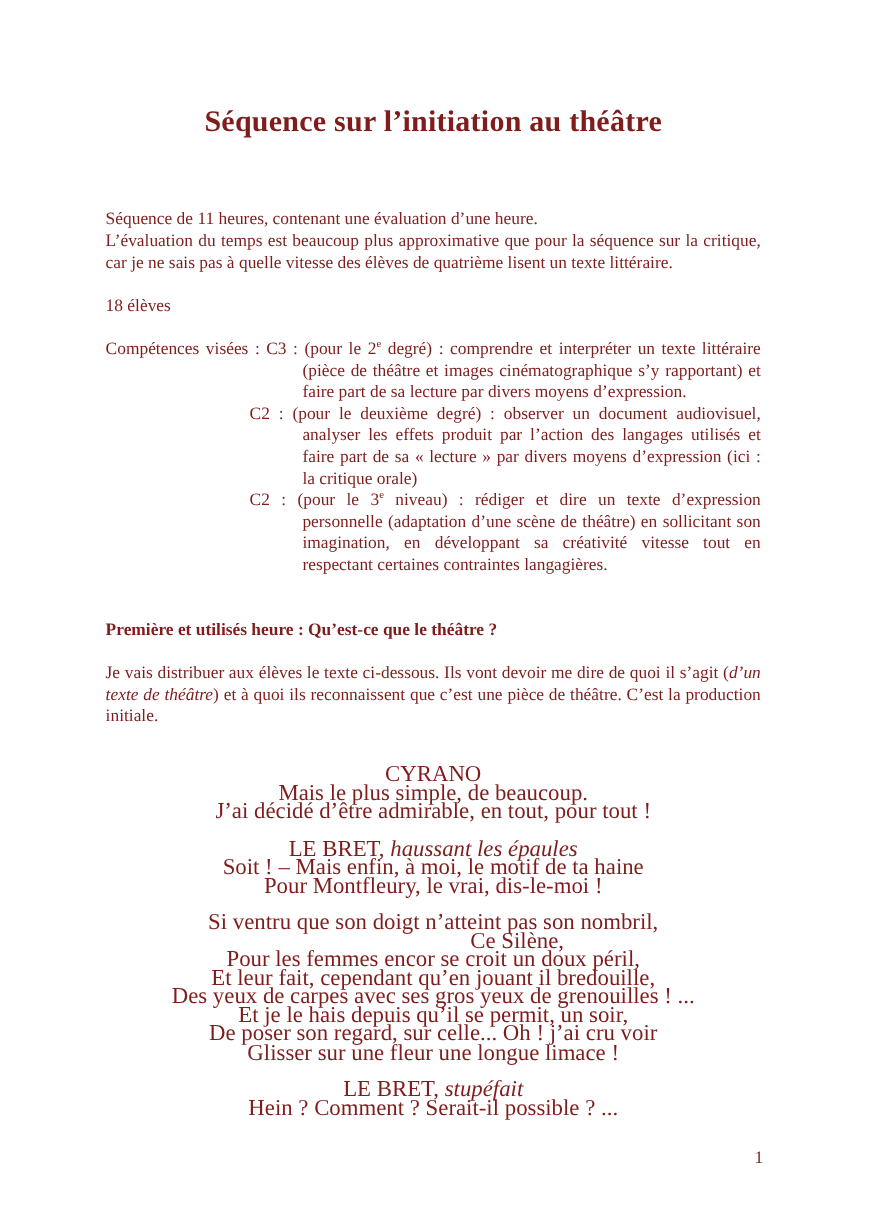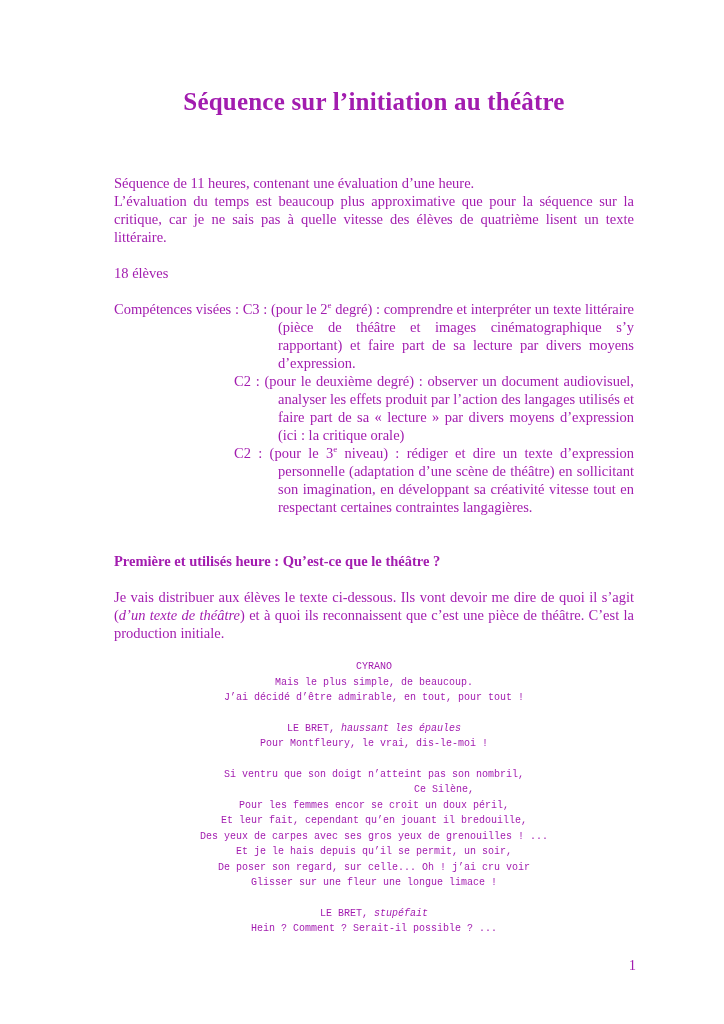--- a/index.html
+++ b/index.html
@@ -2,24 +2,24 @@
 <html><head>
 <meta charset="utf-8">
 <style>
   html, body { margin: 0; padding: 0; background: #ffffff; }
   .page {
     position: relative;
     width: 724px;
     height: 1024px;
     margin: 0 auto;
     background: #ffffff;
-    color: #a21caf;
+    color: #7f1d1d;
     font-family: "Liberation Serif", "DejaVu Serif", serif;
     box-sizing: border-box;
-    padding: 88px 90px 0 114px;
+    padding: 88px 90px 0 88px;
     overflow: hidden;
   }
   .title {
     font-size: 25px;
     font-weight: bold;
     text-align: center;
     margin: 0 0 58px 0;
     letter-spacing: 0.2px;
   }
   .body {
@@ -29,25 +29,24 @@
     margin: 0;
   }
   .mt1 { margin-top: 18px; }
   .mt2 { margin-top: 36px; }
   .comp-c3 { padding-left: 164px; text-indent: -164px; }
   .comp-c2 { padding-left: 164px; text-indent: -44px; }
   sup { font-size: 9px; line-height: 0; vertical-align: super; }
   .heading { font-weight: bold; text-align: left; }
   .it { font-style: italic; }
   .excerpt {
-    margin-top: 17px;
-    font-size: 10px;
+    margin-top: 32px;
+    font-size: 19px;
     line-height: 15.5px;
     text-align: center;
-    font-family: Liberation Mono, monospace;
   }
   .verse-block { margin-bottom: 15px; }
   .vline { text-align: center; }
   .shift-lg { padding-left: 140px; }
   .shift-sm { padding-left: 90px; }
   .page-number {
     position: absolute;
     right: 88px;
     bottom: 50px;
     font-size: 14.5px;
@@ -77,20 +76,21 @@
   <div class="excerpt">
 
     <div class="verse-block">
       <div class="vline">CYRANO</div>
       <div class="vline">Mais le plus simple, de beaucoup.</div>
       <div class="vline">J’ai décidé d’être admirable, en tout, pour tout !</div>
     </div>
 
     <div class="verse-block">
       <div class="vline"><span>LE BRET, </span><span class="it">haussant les épaules</span></div>
+      <div class="vline">Soit ! – Mais enfin, à moi, le motif de ta haine</div>
       <div class="vline">Pour Montfleury, le vrai, dis-le-moi !</div>
     </div>
 
     <div class="verse-block">
       <div class="vline">Si ventru que son doigt n’atteint pas son nombril,</div>
       <div class="vline shift-lg">Ce Silène,</div>
       <div class="vline">Pour les femmes encor se croit un doux péril,</div>
       <div class="vline">Et leur fait, cependant qu’en jouant il bredouille,</div>
       <div class="vline">Des yeux de carpes avec ses gros yeux de grenouilles ! ...</div>
       <div class="vline">Et je le hais depuis qu’il se permit, un soir,</div>

